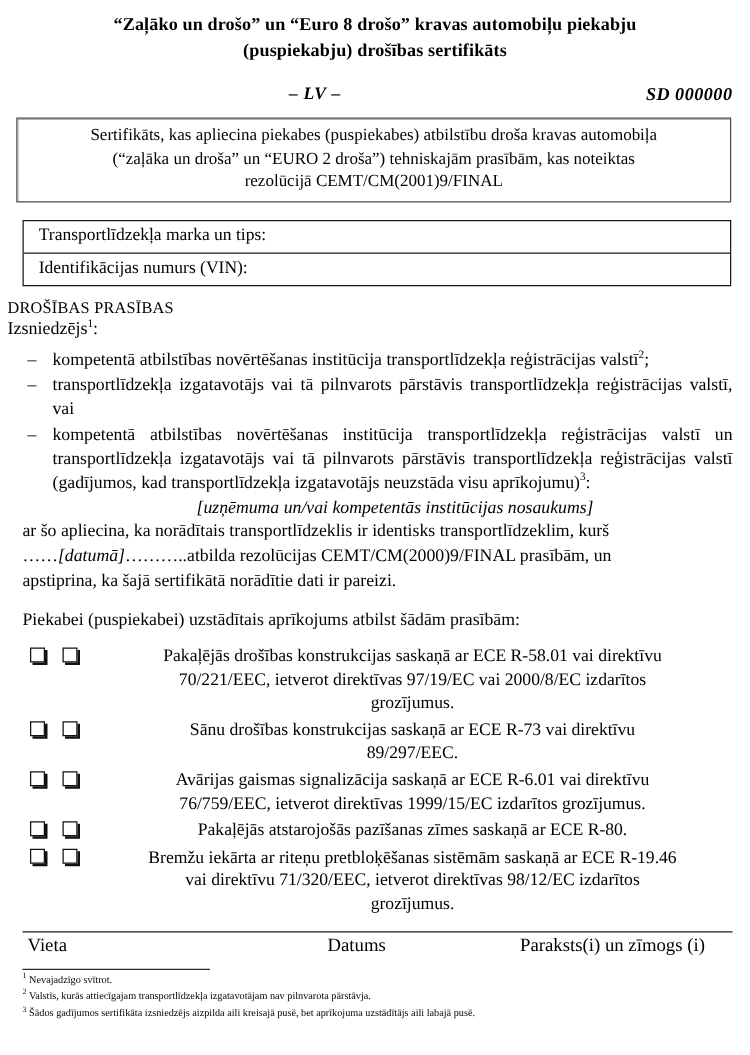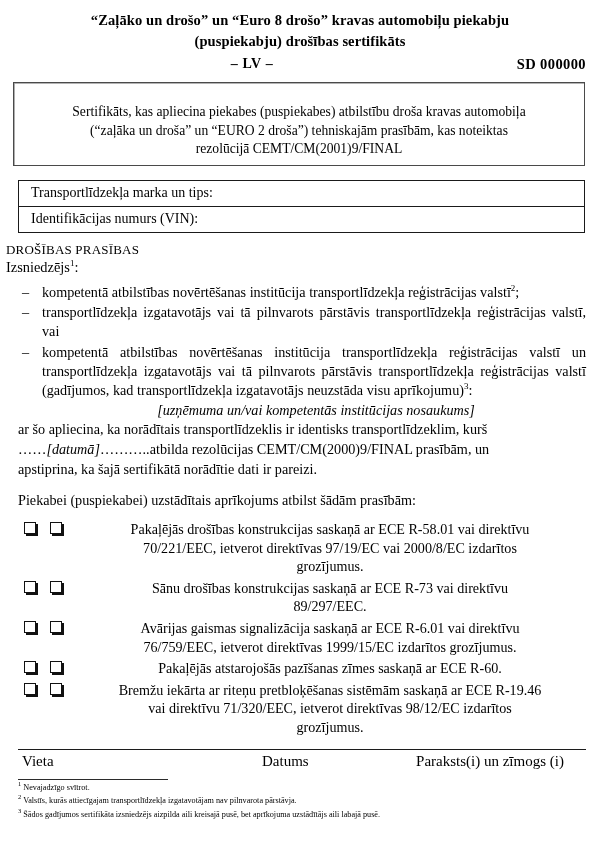--- a/index.html
+++ b/index.html
@@ -31,22 +31,23 @@
     line-height: 1.42;
     padding: 10px 46px 0 46px;
     letter-spacing: 0.1px;
   }
   .title-line { display: block; }
 
   
   .lvrow {
     position: relative;
     height: 24px;
-    margin-top: 5px;
+    margin-top: 17px;
     padding: 0 16px 0 0;
+    font-style: italic;
   }
   .lv-code {
     position: absolute;
     left: 0; right: 0;
     text-align: center;
     font-weight: bold;
     font-size: 14px;
     letter-spacing: 0.6px;
     transform: translateX(-48px);
   }
@@ -57,21 +58,21 @@
     font-weight: bold;
     font-size: 14.5px;
     letter-spacing: 0.4px;
   }
 
   
   .cert-box {
     margin: 2px 15px 0 13px;
     border: 1px solid #4a4a4a;
     box-shadow: 0.8px 0.8px 0 #9a9a9a inset;
-    padding: 20px 8px 6px 8px;
+    padding: 4px 8px 6px 8px;
     text-align: center;
     font-size: 13.6px;
     line-height: 1.36;
   }
   .cert-box span { display: block; }
 
   
   .fields-box {
     margin: 14px 15px 0 18px;
     border: 1.6px solid #1a1a1a;
@@ -271,21 +272,21 @@
     <div class="check-item">
       <span class="cbox cbox-a"></span>
       <span class="cbox cbox-b"></span>
       <div>Avārijas gaismas signalizācija saskaņā ar ECE R-6.01 vai direktīvu</div>
       <div>76/759/EEC, ietverot direktīvas 1999/15/EC izdarītos grozījumus.</div>
     </div>
 
     <div class="check-item">
       <span class="cbox cbox-a"></span>
       <span class="cbox cbox-b"></span>
-      <div>Pakaļējās atstarojošās pazīšanas zīmes saskaņā ar ECE R-60.</div>
+      <div>Pakaļējās atstarojošās pazīšanas zīmes saskaņā ar ECE R-80.</div>
     </div>
 
     <div class="check-item">
       <span class="cbox cbox-a"></span>
       <span class="cbox cbox-b"></span>
       <div>Bremžu iekārta ar riteņu pretbloķēšanas sistēmām saskaņā ar ECE R-19.46</div>
       <div>vai direktīvu 71/320/EEC, ietverot direktīvas 98/12/EC izdarītos</div>
       <div>grozījumus.</div>
     </div>
 

